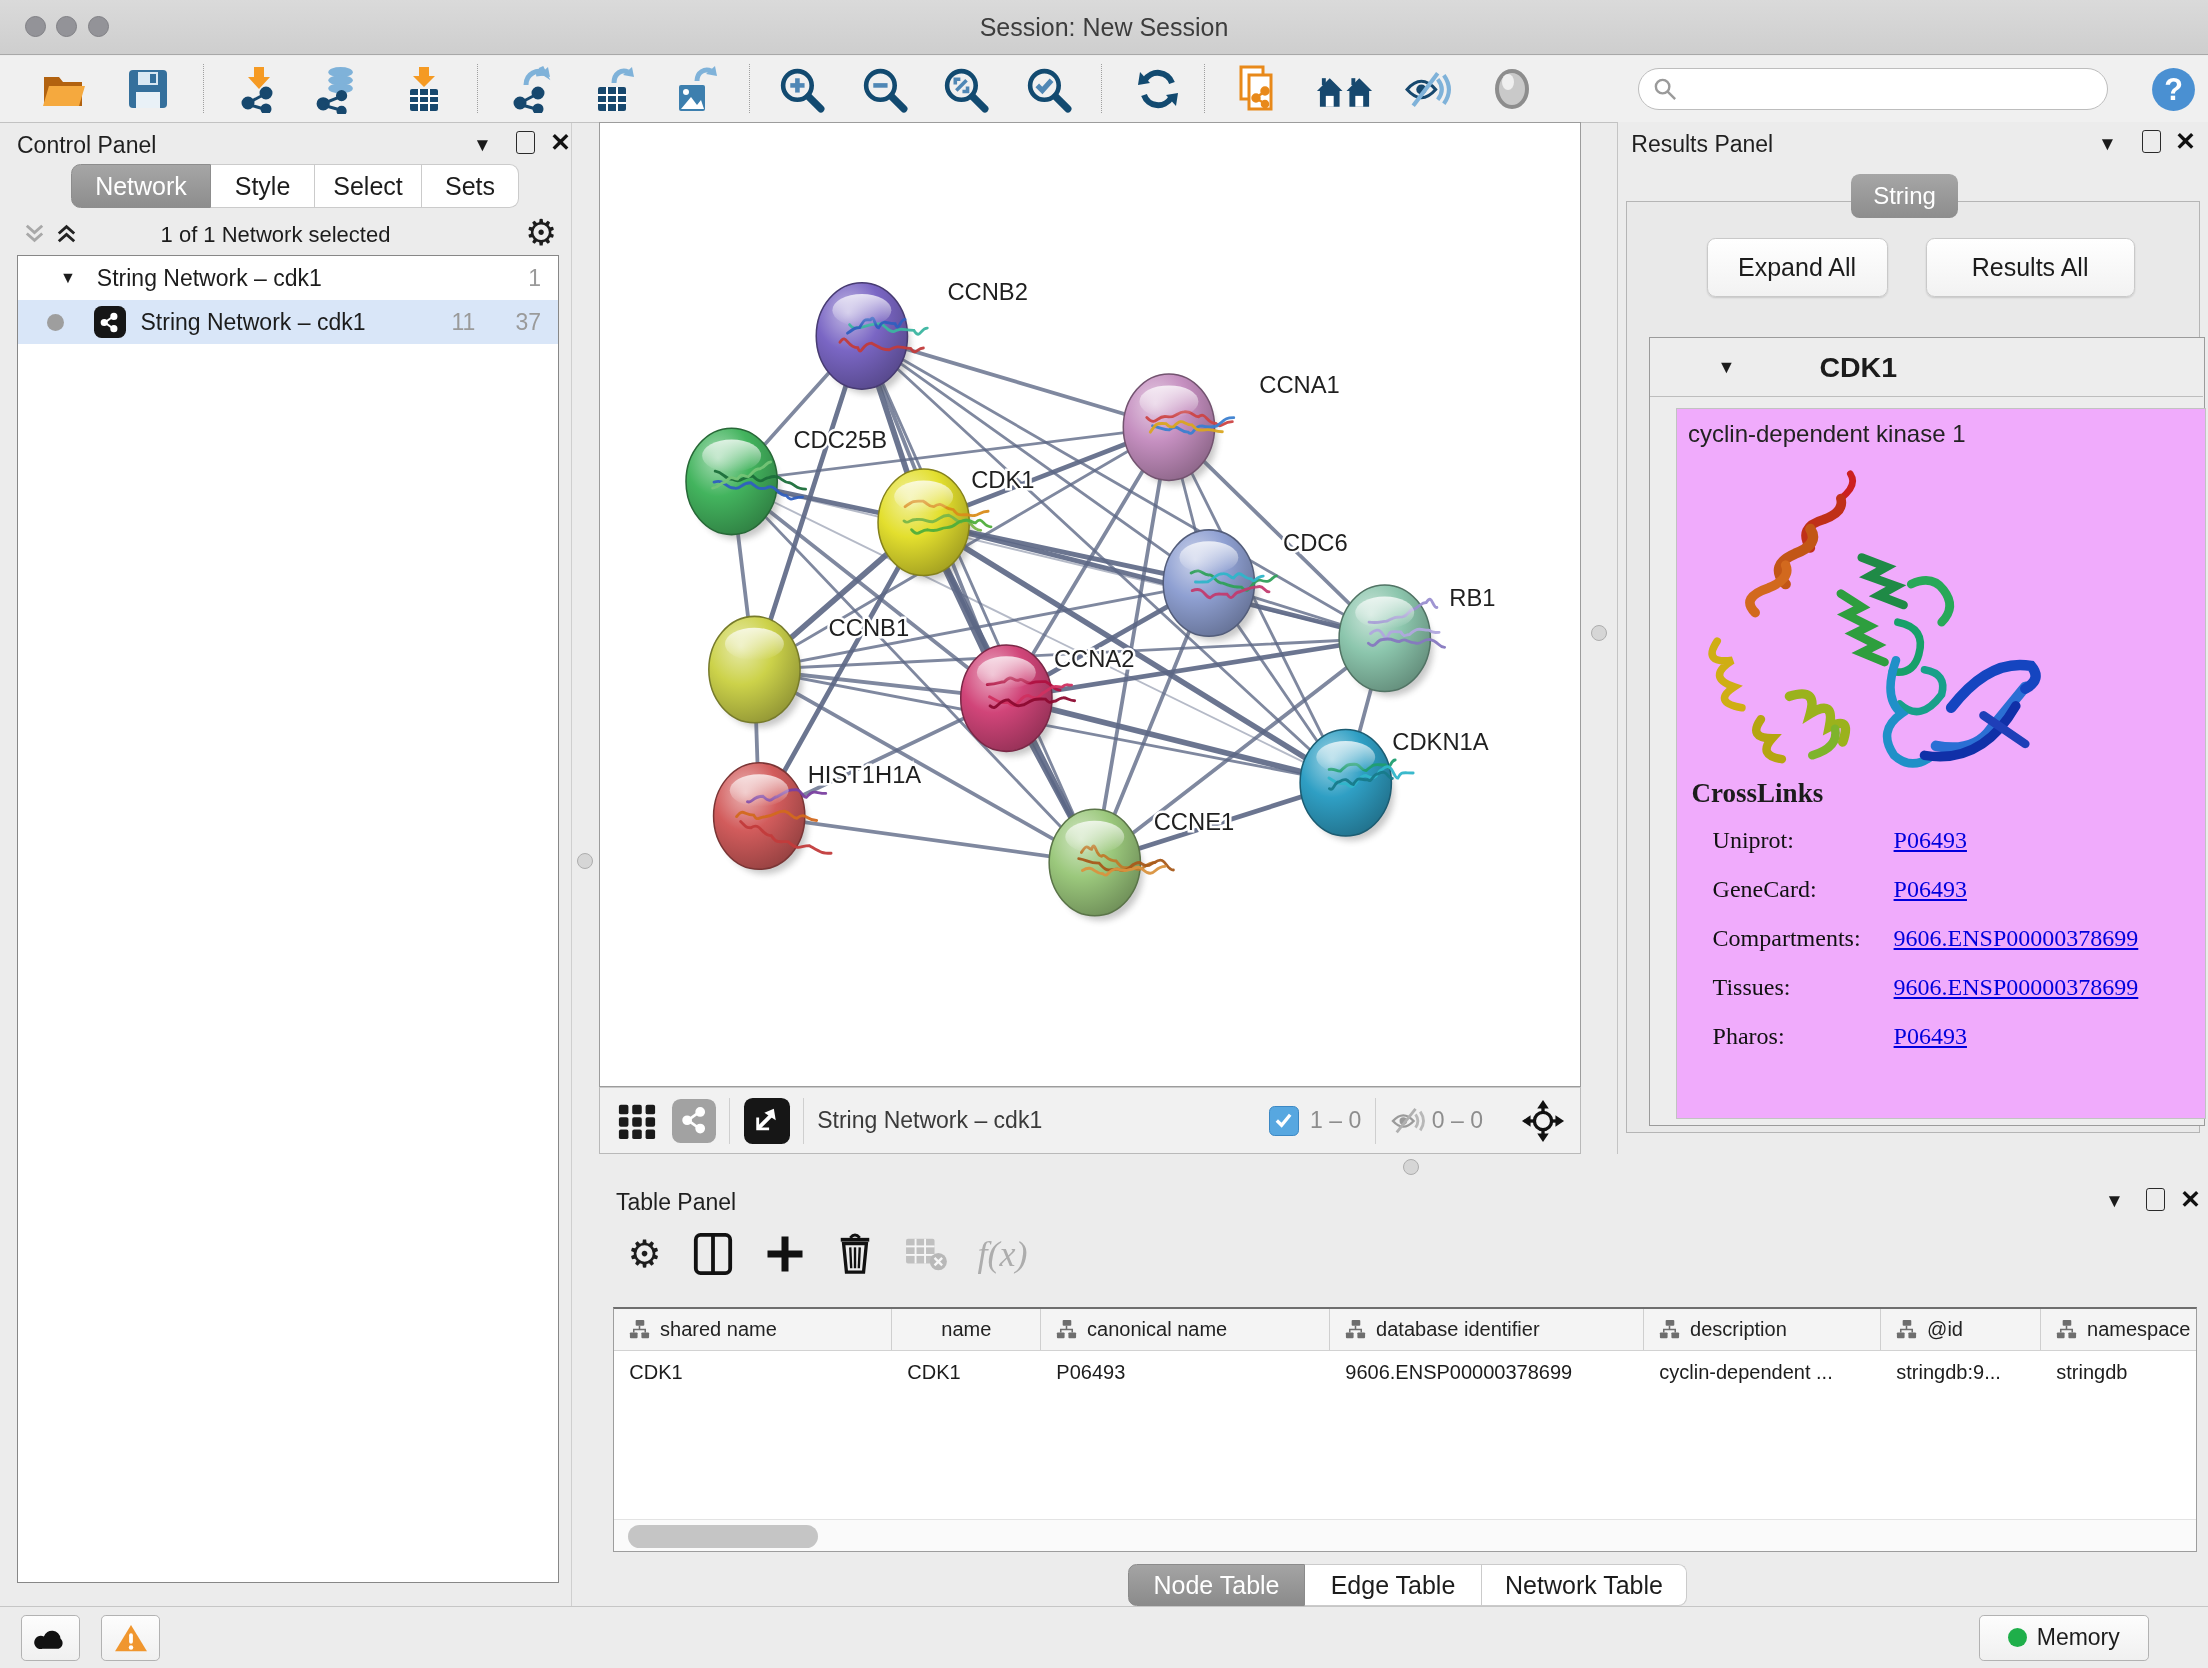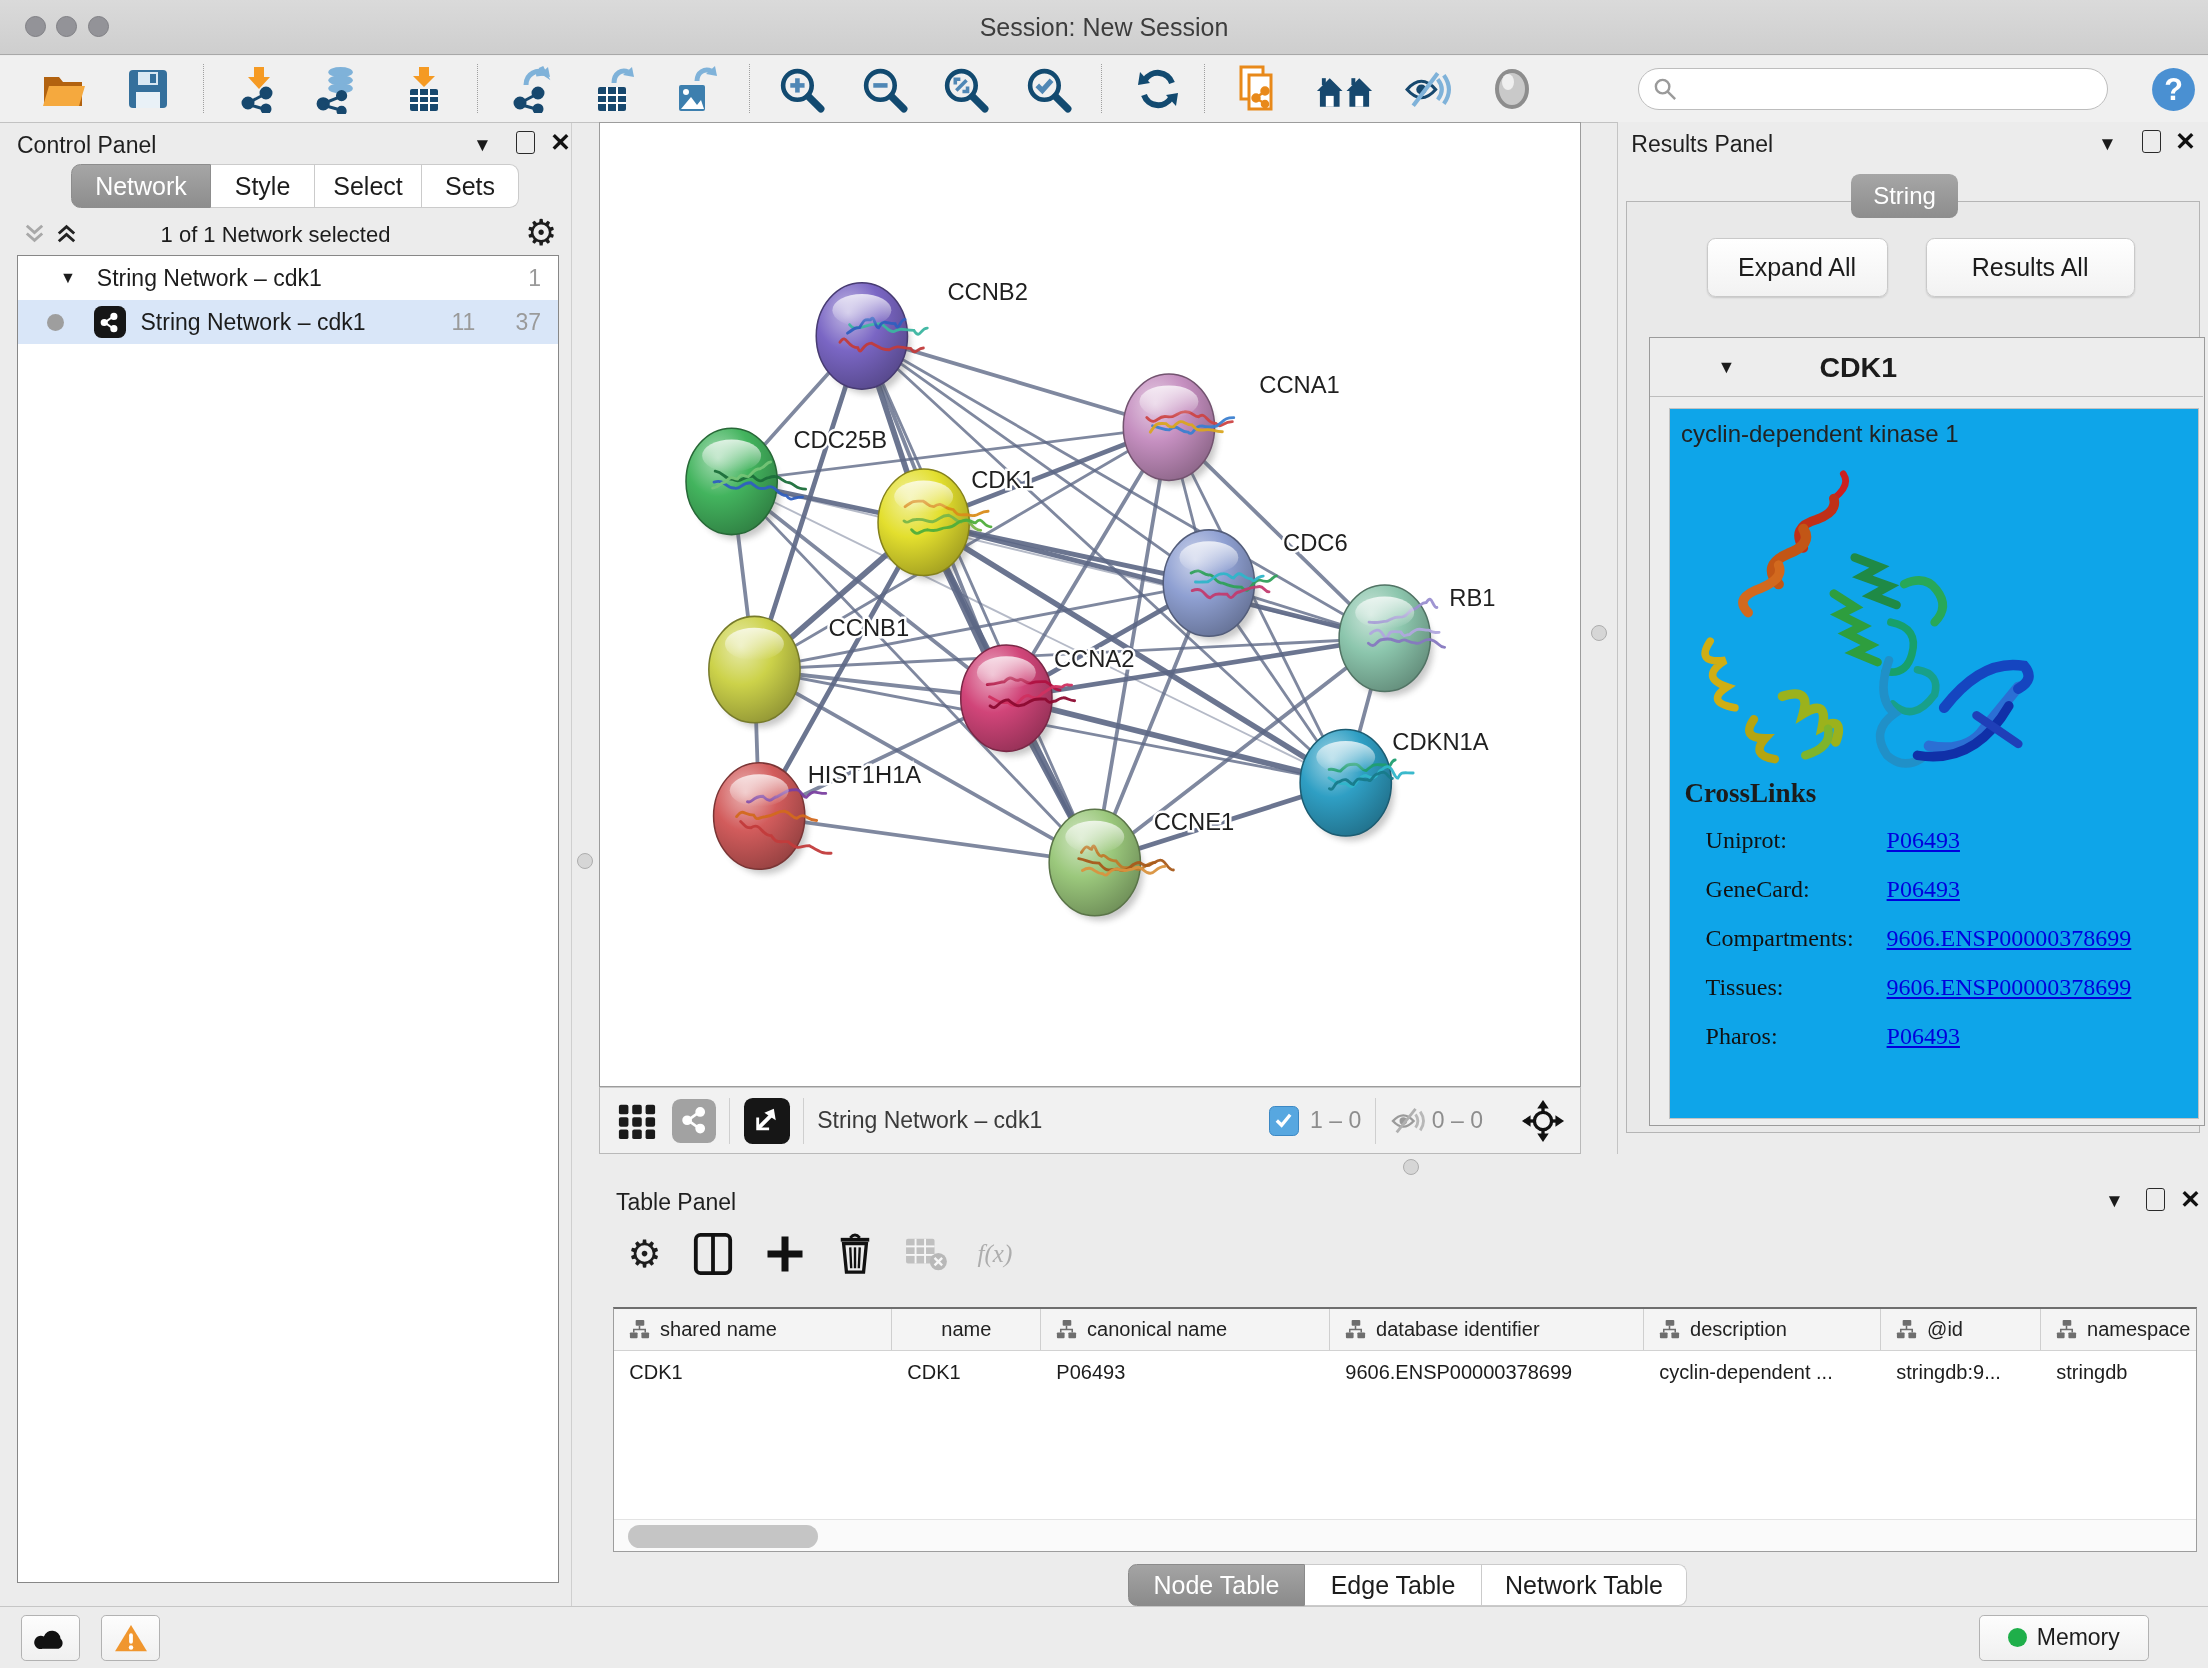--- a/index.html
+++ b/index.html
@@ -56,21 +56,21 @@
   
   #results-panel { left:1617px; top:122px; width:592px; height:1046px; background:#ececec; border-left:1px solid #c4c4c4; }
   #res-tab { left:233px; top:52px; width:107px; height:44px; background:linear-gradient(#a6a6a6,#8d8d8d);
     color:#fff; font-size:24px; border-radius:8.6px; display:flex; align-items:center; justify-content:center; z-index:3; }
   #res-outer { left:7.6px; top:79px; width:574px; height:932px; background:#e9e9e9; border:1px solid #b5b5b5; }
   .res-btn { height:59px; background:linear-gradient(#ffffff,#f2f2f2); border:1px solid #c9c9c9; border-radius:8.6px;
     font-size:25px; display:flex; align-items:center; justify-content:center; box-shadow:0 1px 1.9px rgba(0,0,0,.15); }
   #res-inner { left:22px; top:135px; width:556px; height:789px; background:#ededed; border:1.9px solid #9b9b9b; }
   #gene-hdr { left:0; top:0; width:553px; height:59px; border-bottom:1px solid #bdbdbd; display:flex; align-items:center; }
   #gene-name { font-size:28.5px; font-weight:bold; }
-  #gene-box { left:19px; top:70px; width:530px; height:711px; background:#0ea5e9; border:1px solid #c2c2c2; }
+  #gene-box { left:26px; top:70px; width:530px; height:711px; background:#f0abfc; border:1px solid #c2c2c2; }
   #gene-desc { left:11.4px; top:11.4px; font-size:24px; color:#222; }
   .xl { font-family:"Liberation Serif", serif; }
   .xl-title { font-size:27px; font-weight:bold; }
   .xl-label { font-size:24px; color:#111; }
   .xl-link { font-size:24px; color:#0000dd; text-decoration:underline; }
   .xl-row { display:flex; height:49px; align-items:center; }
 
   
   #table-panel { left:599px; top:1179px; width:1609px; height:426px; background:#ececec; }
   #tbl-box { left:14.3px; top:128px; width:1584px; height:245px; background:#fff; border:1px solid #9d9d9d; border-top:2.9px solid #6e6e6e; }
@@ -86,21 +86,21 @@
   .btab.first { border-left:1px solid #cbcbcb; border-radius:8.6px 0 0 8.6px; }
   .btab.last { border-radius:0 8.6px 8.6px 0; }
   .btab.sel { background:linear-gradient(#a4a4a4,#8b8b8b); color:#fff; border-color:#8b8b8b; }
 
   
   #footer { left:0; top:1606px; width:2208px; height:62px; background:#ececec; border-top:1.9px solid #c6c6c6; }
   .foot-btn { top:7.6px; height:46px; background:linear-gradient(#fdfdfd,#f0f0f0); border:1.9px solid #b2b2b2;
     border-radius:4.8px; display:flex; align-items:center; justify-content:center; }
 
   svg { display:block; }
-  #fx-label { font-family:"Liberation Serif", serif; font-style:italic; color:#adadad; font-size:25px; }
+  #fx-label { font-family:"Liberation Serif", serif; font-style:italic; color:#adadad; font-size:36px; }
 </style>
 </head>
 <body>
 
 <div id="app">
 
   <div id="titlebar" class="abs">
     <div class="traffic abs" style="left:25px"></div>
     <div class="traffic abs" style="left:56px"></div>
     <div class="traffic abs" style="left:88px"></div>

